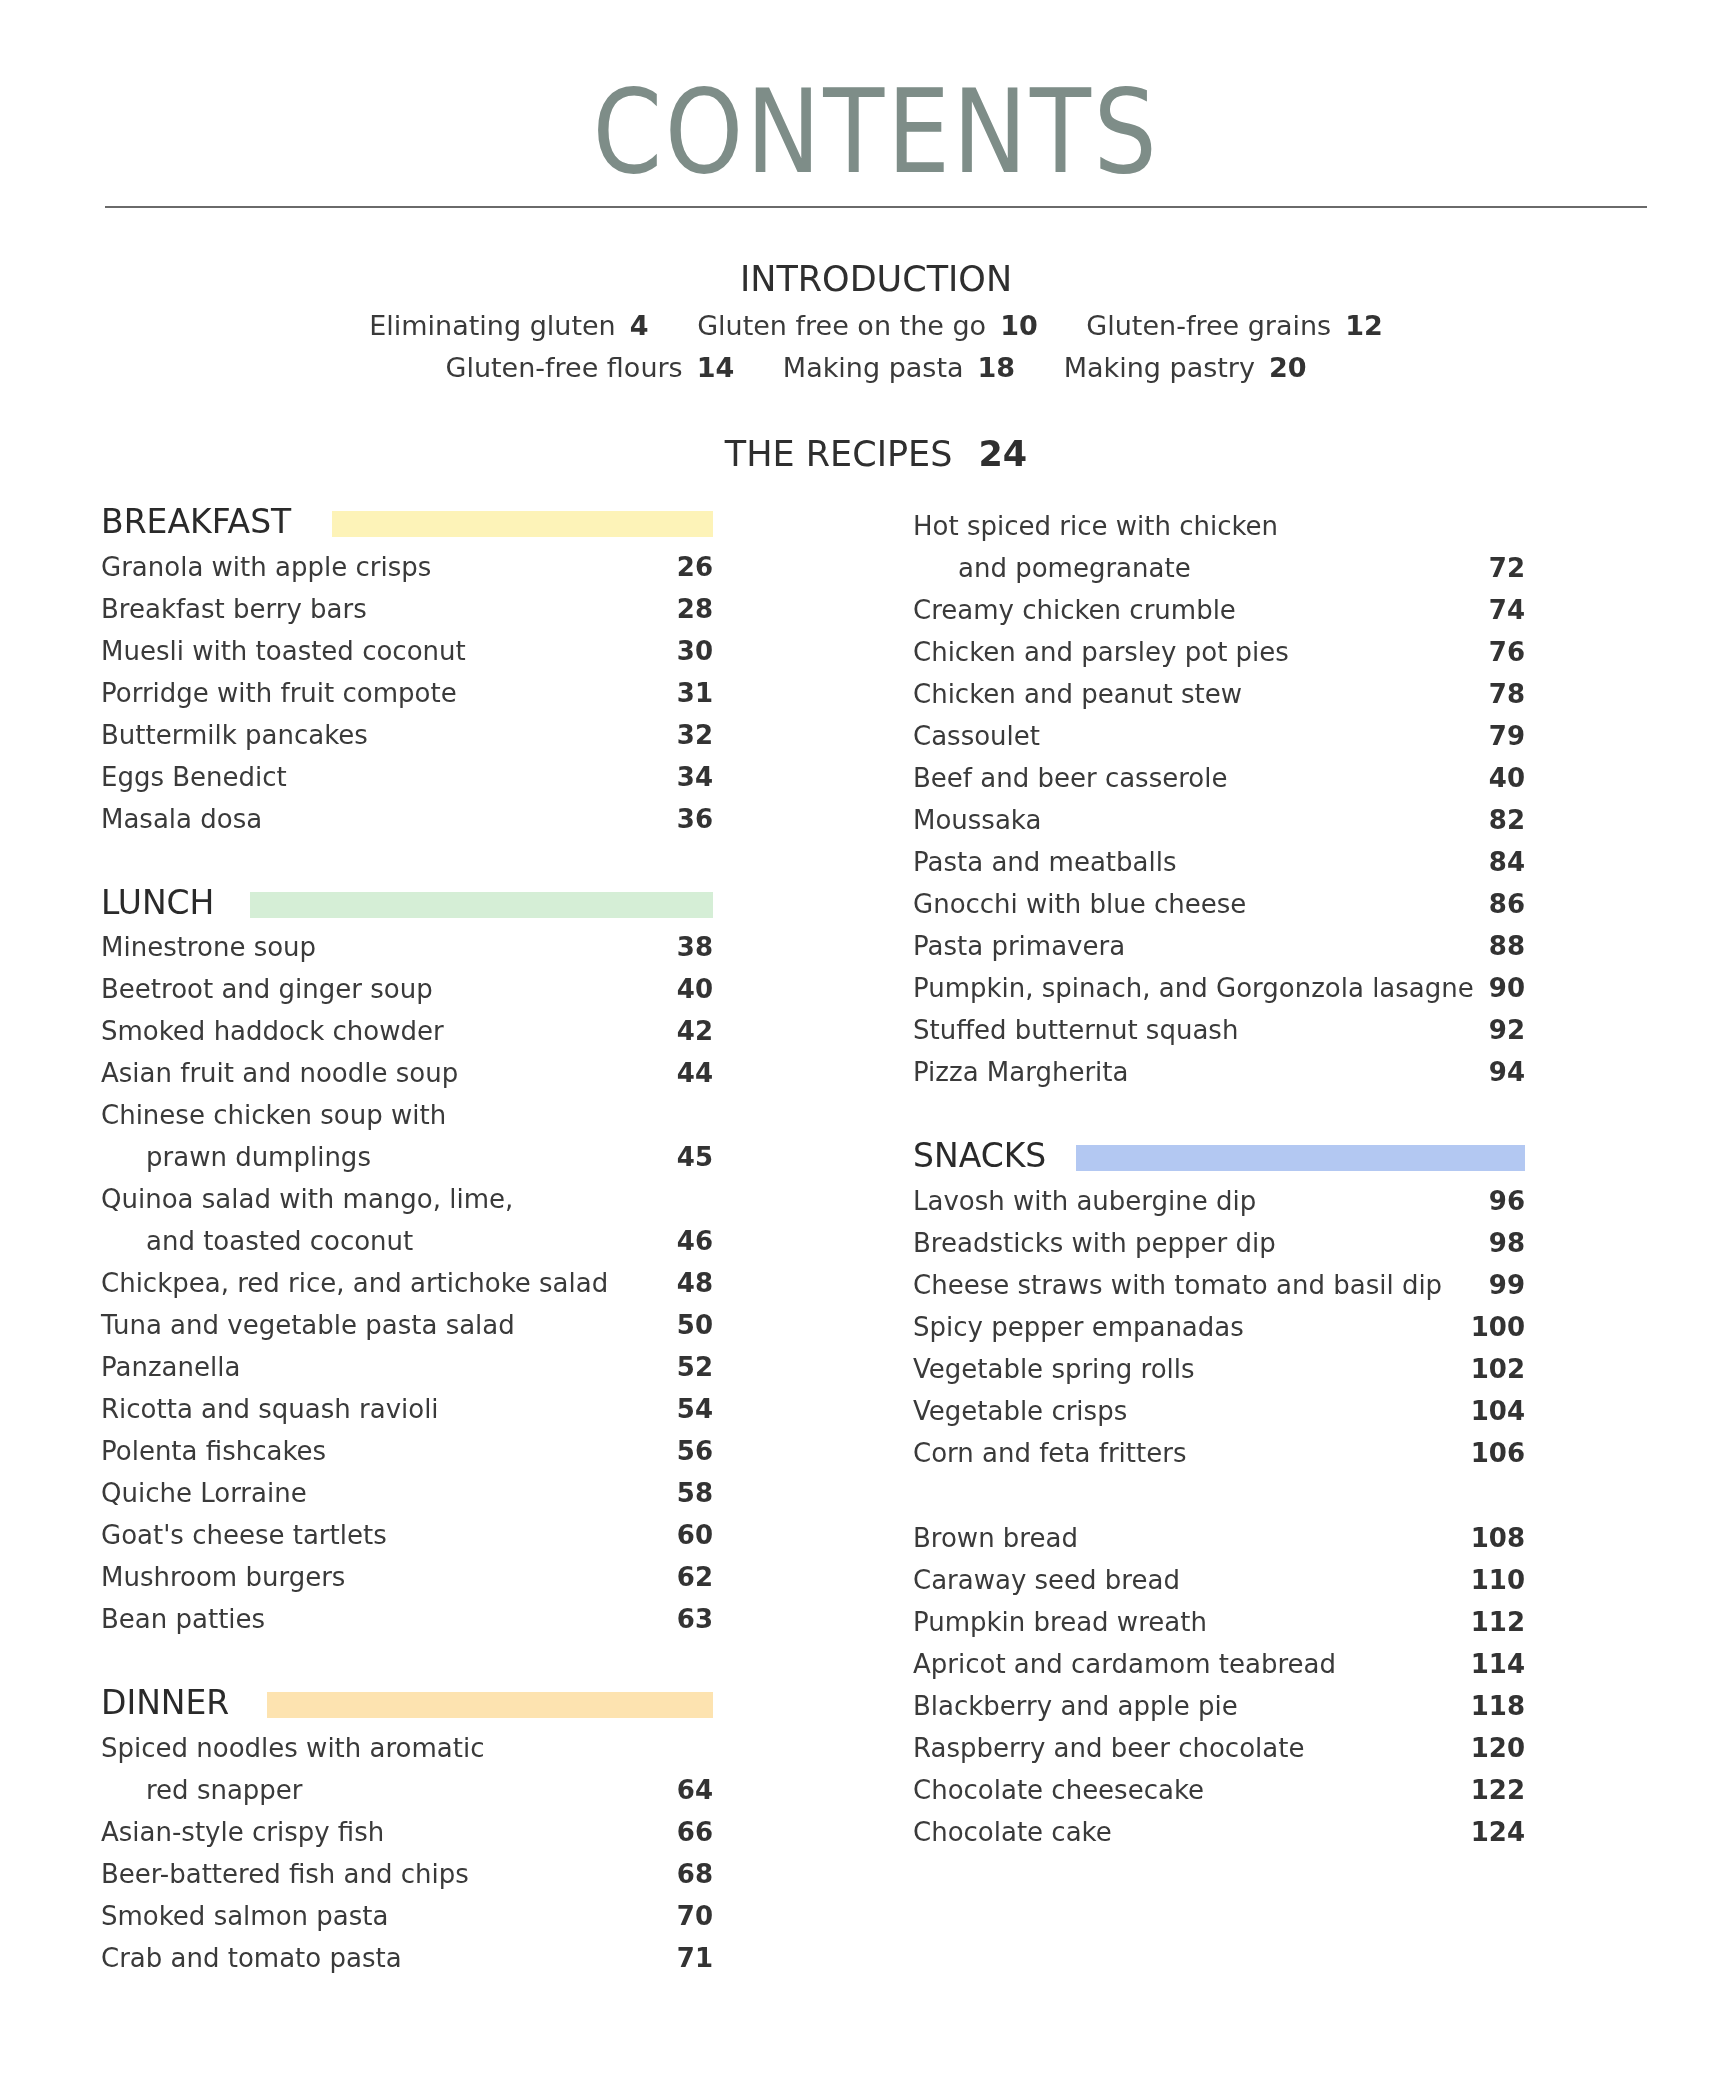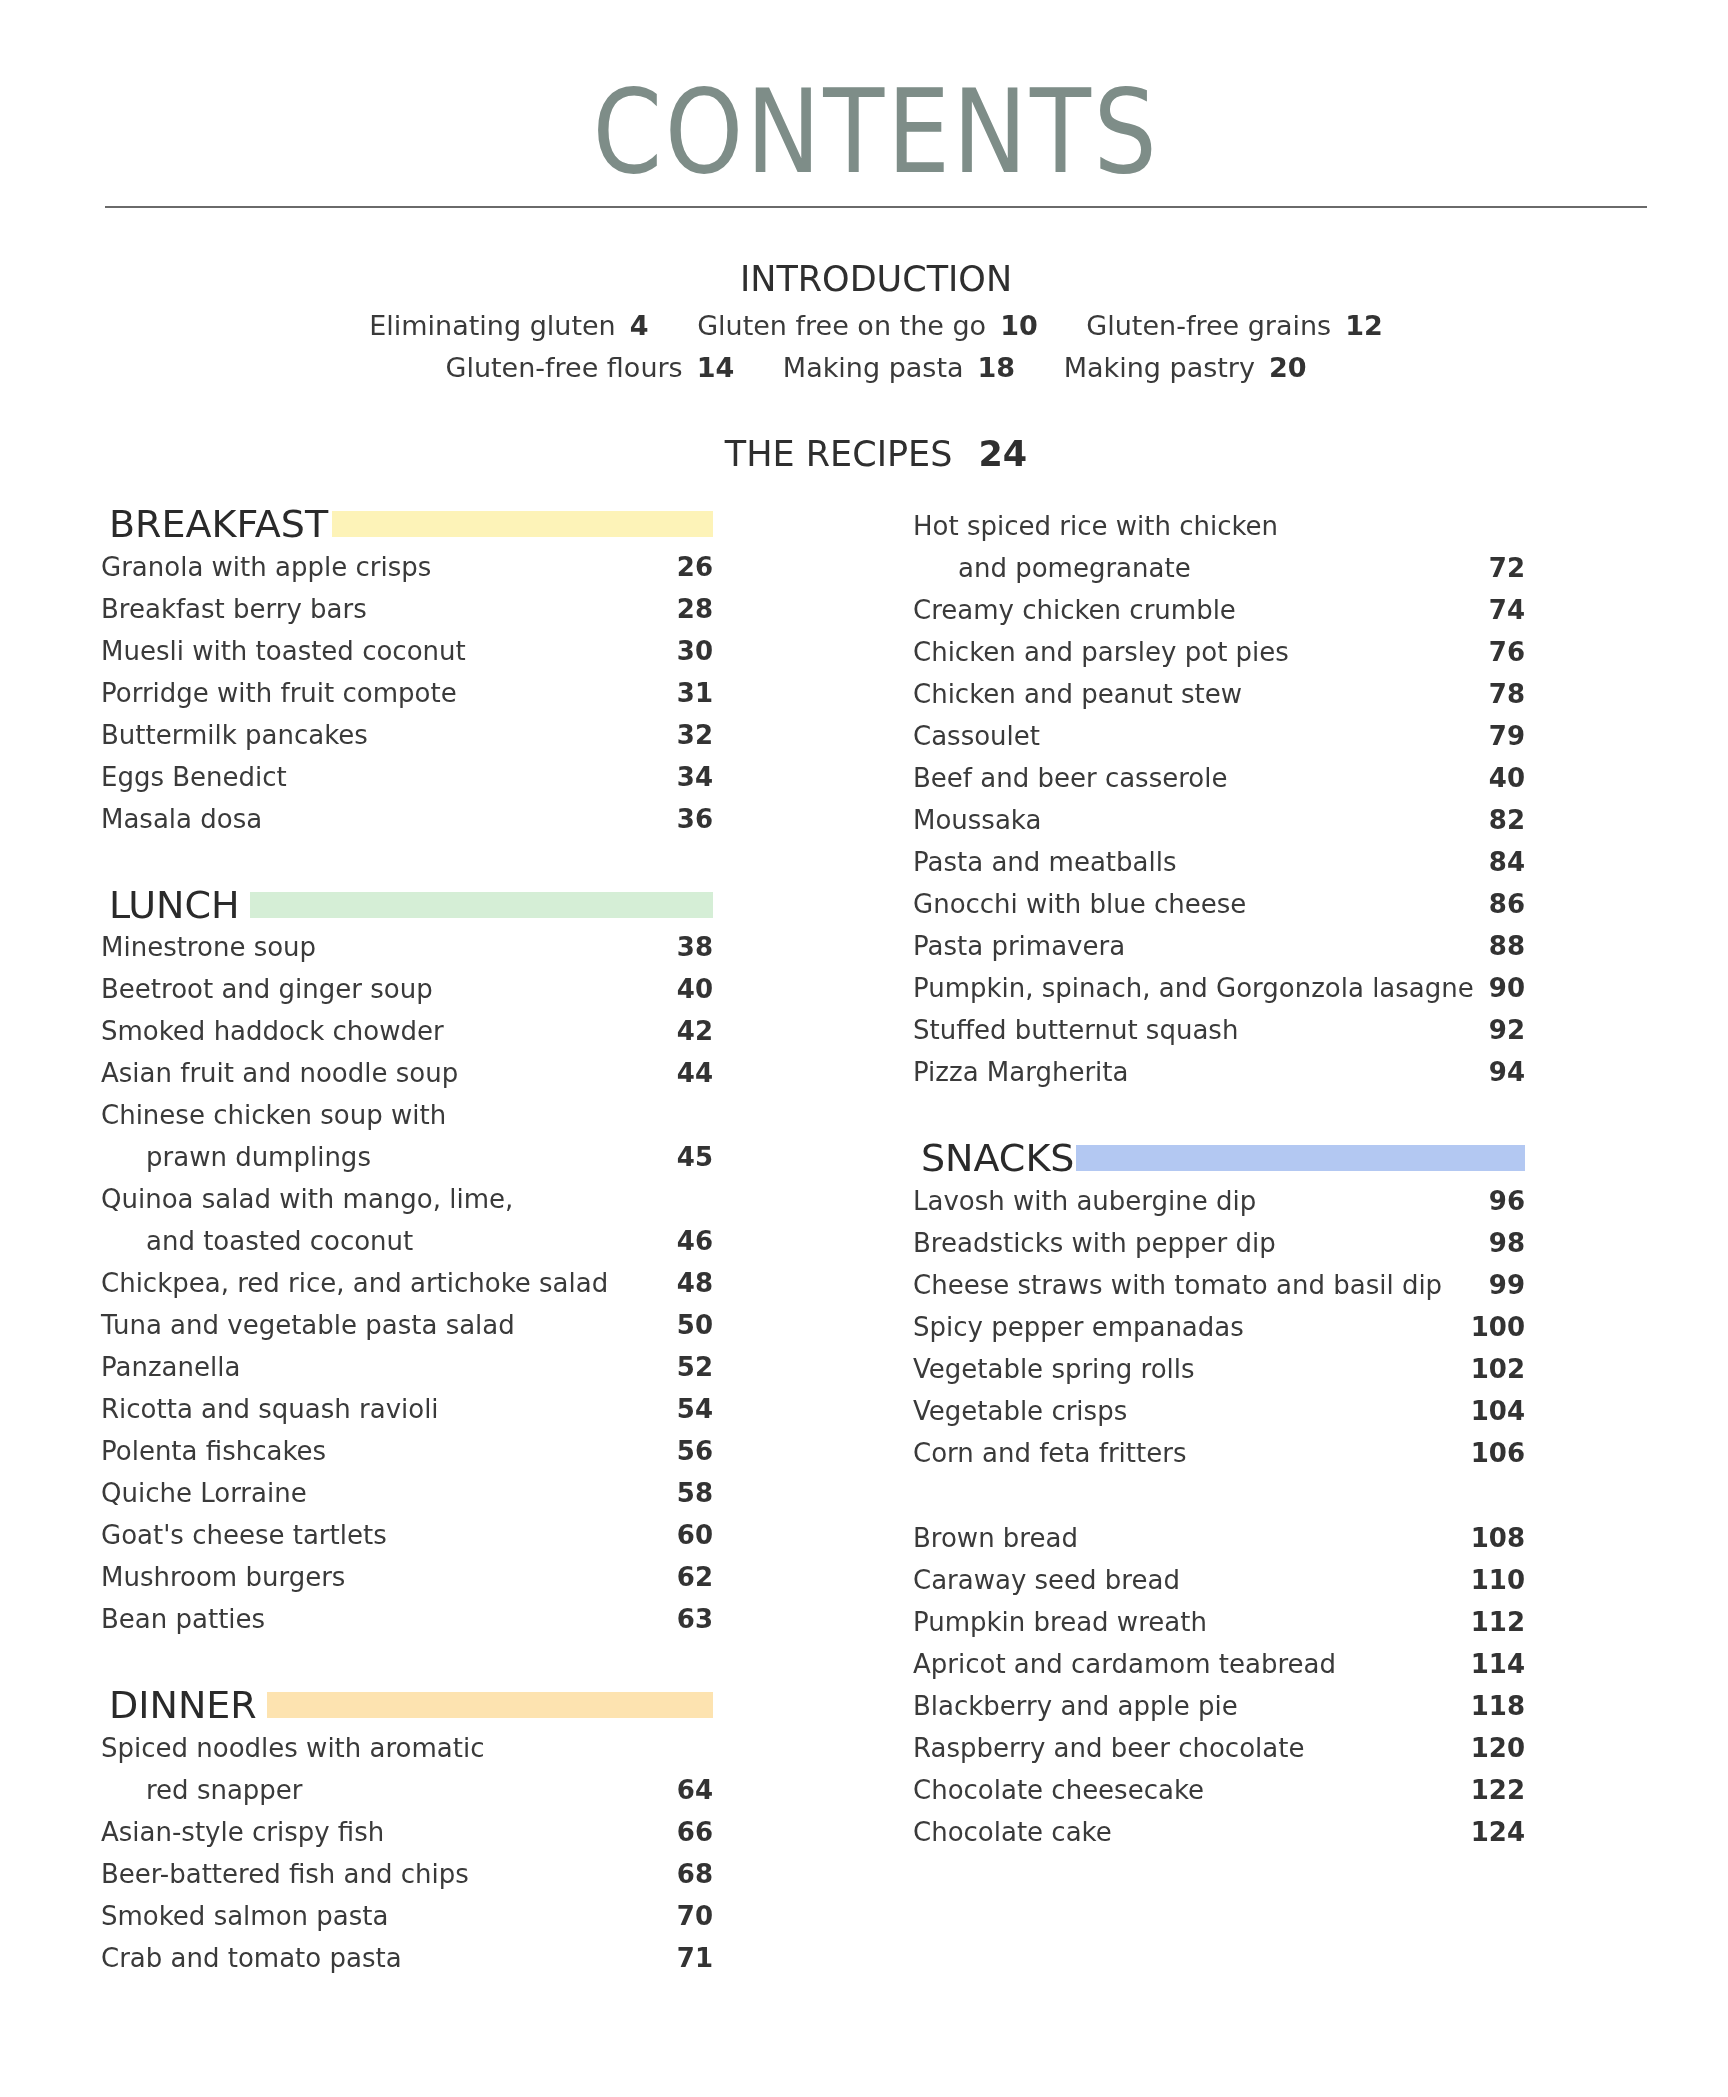--- a/index.html
+++ b/index.html
@@ -10,21 +10,21 @@
            font-family:"DejaVu Sans", sans-serif; transform:scaleX(0.86); transform-origin:center; }
   .rule { position:absolute; left:105px; width:1542px; top:206px; height:2.3px; background:#6a6a6a; }
   .intro-head { position:absolute; left:0; width:1752px; top:259px; text-align:center; font-size:35px; color:#2f2f2f; }
   .intro-row { position:absolute; left:0; width:1752px; text-align:center; font-size:27px; color:#3a3a3a; white-space:nowrap; }
   .intro-row .it { margin:8px 20px; }
   .intro-row b { font-weight:bold; margin-left:14px; color:#333; }
   .recipes-head { position:absolute; left:0; width:1752px; top:434px; text-align:center; font-size:35px; color:#2f2f2f; }
   .recipes-head b { margin-left:26px; font-weight:bold;margin-top:41px; }
   .col { position:absolute; }
   .sec { position:relative; height:42px; margin-bottom:1.6px; }
-  .sec-title { position:absolute; left:8px; top:0; font-size:38px; color:#2a2a2a; white-space:nowrap; }
+  .sec-title { position:absolute; left:0; top:0; font-size:33px; color:#2a2a2a; white-space:nowrap; }
   .sec-bar { position:absolute; top:9.3px; height:26px; right:0; }
   .row { position:relative; height:42px; font-size:26px; line-height:42px; color:#3a3a3a; white-space:nowrap; }
   .row .name { position:absolute; left:0; }
   .row .name.indent { left:45px; }
   .row .page { position:absolute; right:0; font-weight:bold; color:#333; text-align:right; }
   .gap { height:43px; }
 </style>
 </head>
 <body>
 

